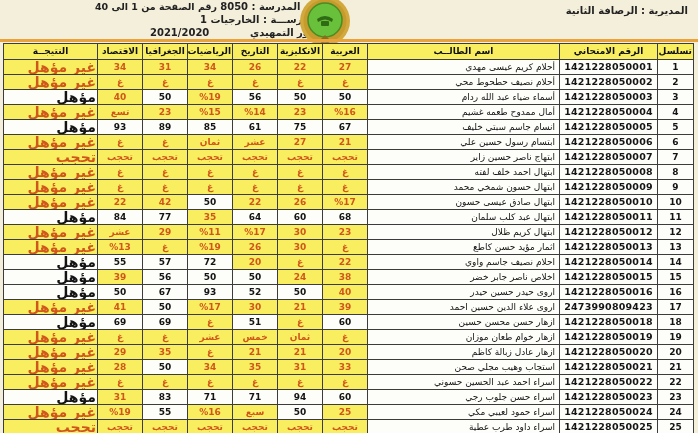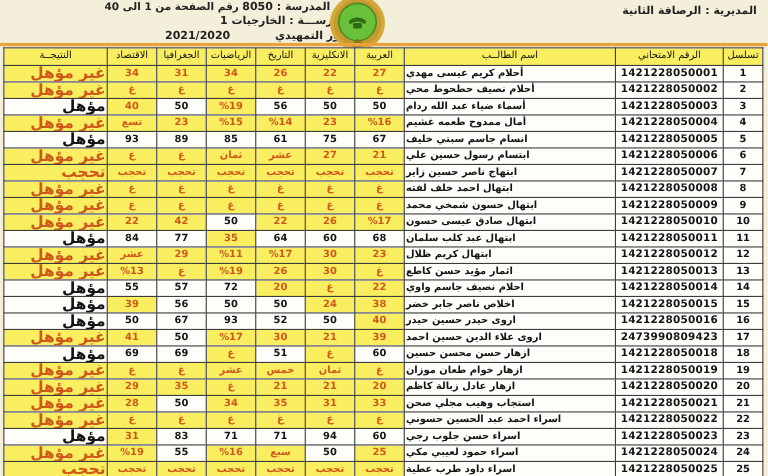--- a/index.html
+++ b/index.html
@@ -25,24 +25,24 @@
     position:absolute;top:43px;right:4px;width:690px;
     border-collapse:collapse;table-layout:fixed;
     background:#fdfdfa;
   }
   th,td{
     border:1px solid #3c3c3c;
     height:14px;line-height:14px;padding:0 1px;
     text-align:center;font-size:9px;
     overflow:hidden;white-space:nowrap;
   }
-  th{background:#f8ee5f;color:#111;font-weight:normal;height:15px;line-height:15px;}
+  th{background:#f8ee5f;color:#111;font-weight:bold;height:15px;line-height:15px;}
   td.w{background:#fdfdfa;color:#141414;font-weight:bold;}
   td.y{background:#f8ee5f;color:#d0571c;font-weight:bold;}
-  td.name{text-align:left;padding-right:4px;font-weight:bold;color:#141414;font-size:9px;}
+  td.name{text-align:right;padding-right:4px;font-weight:normal;color:#141414;font-size:9px;}
   td.exam{font-size:9.5px;letter-spacing:.2px;direction:ltr;}
   td.result{font-size:14px;text-align:right;}
   td.seq{font-size:9px;}
 </style>
 </head>
 <body>
 
 <div class="hdr-item" id="directorate">المديرية :  الرصافة الثانية</div>
 <div class="hdr-item" id="branch">الفـــرع :  أدبي</div>
 <div class="hdr-item" id="school-code">رمز المدرسة :  8050</div>

